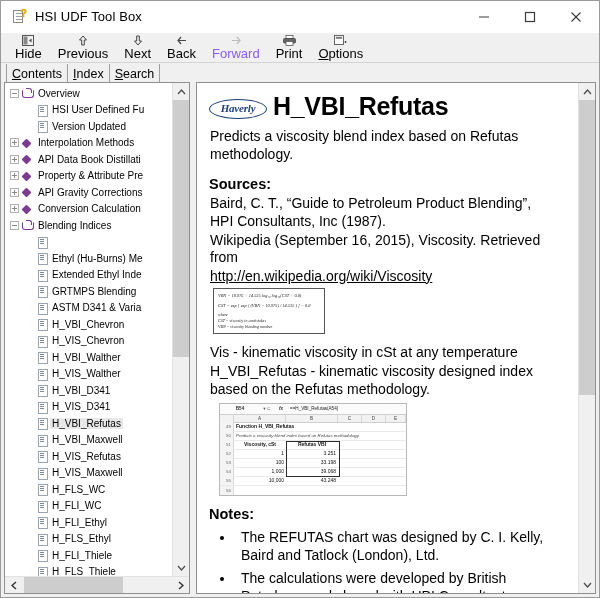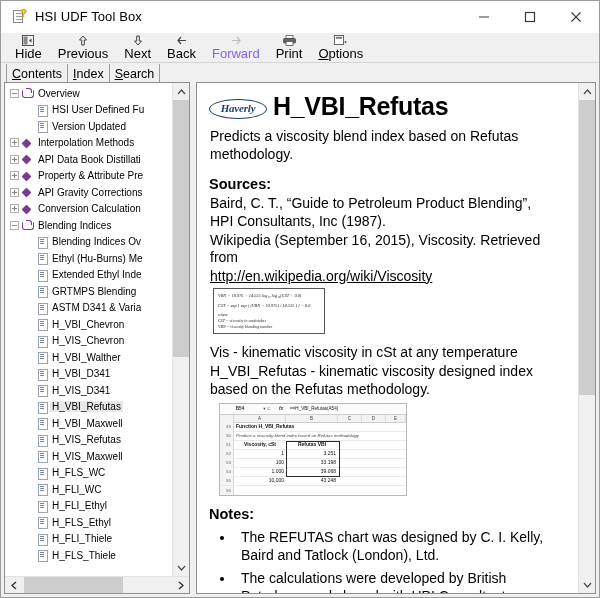--- a/index.html
+++ b/index.html
@@ -521,21 +521,20 @@
                 <div class="expander">
                   <div class="box"></div>
                 </div>
                 <div class="openbook"></div>
                 <span class="label">Blending Indices</span>
               </div>
               <div class="node">
                 <div class="expander"></div>
                 <div class="indent"></div>
                 <div class="pageicon"></div>
-                <span class="label">Blending Indices Ov</span>
               </div>
               <div class="node">
                 <div class="expander"></div>
                 <div class="indent"></div>
                 <div class="pageicon"></div>
                 <span class="label">Ethyl (Hu-Burns) Me</span>
               </div>
               <div class="node">
                 <div class="expander"></div>
                 <div class="indent"></div>
@@ -564,20 +563,26 @@
                 <div class="expander"></div>
                 <div class="indent"></div>
                 <div class="pageicon"></div>
                 <span class="label">H_VIS_Chevron</span>
               </div>
               <div class="node">
                 <div class="expander"></div>
                 <div class="indent"></div>
                 <div class="pageicon"></div>
                 <span class="label">H_VBI_Walther</span>
+              </div>
+              <div class="node">
+                <div class="expander"></div>
+                <div class="indent"></div>
+                <div class="pageicon"></div>
+                <span class="label">H_VIS_Walther</span>
               </div>
               <div class="node">
                 <div class="expander"></div>
                 <div class="indent"></div>
                 <div class="pageicon"></div>
                 <span class="label">H_VBI_D341</span>
               </div>
               <div class="node">
                 <div class="expander"></div>
                 <div class="indent"></div>

